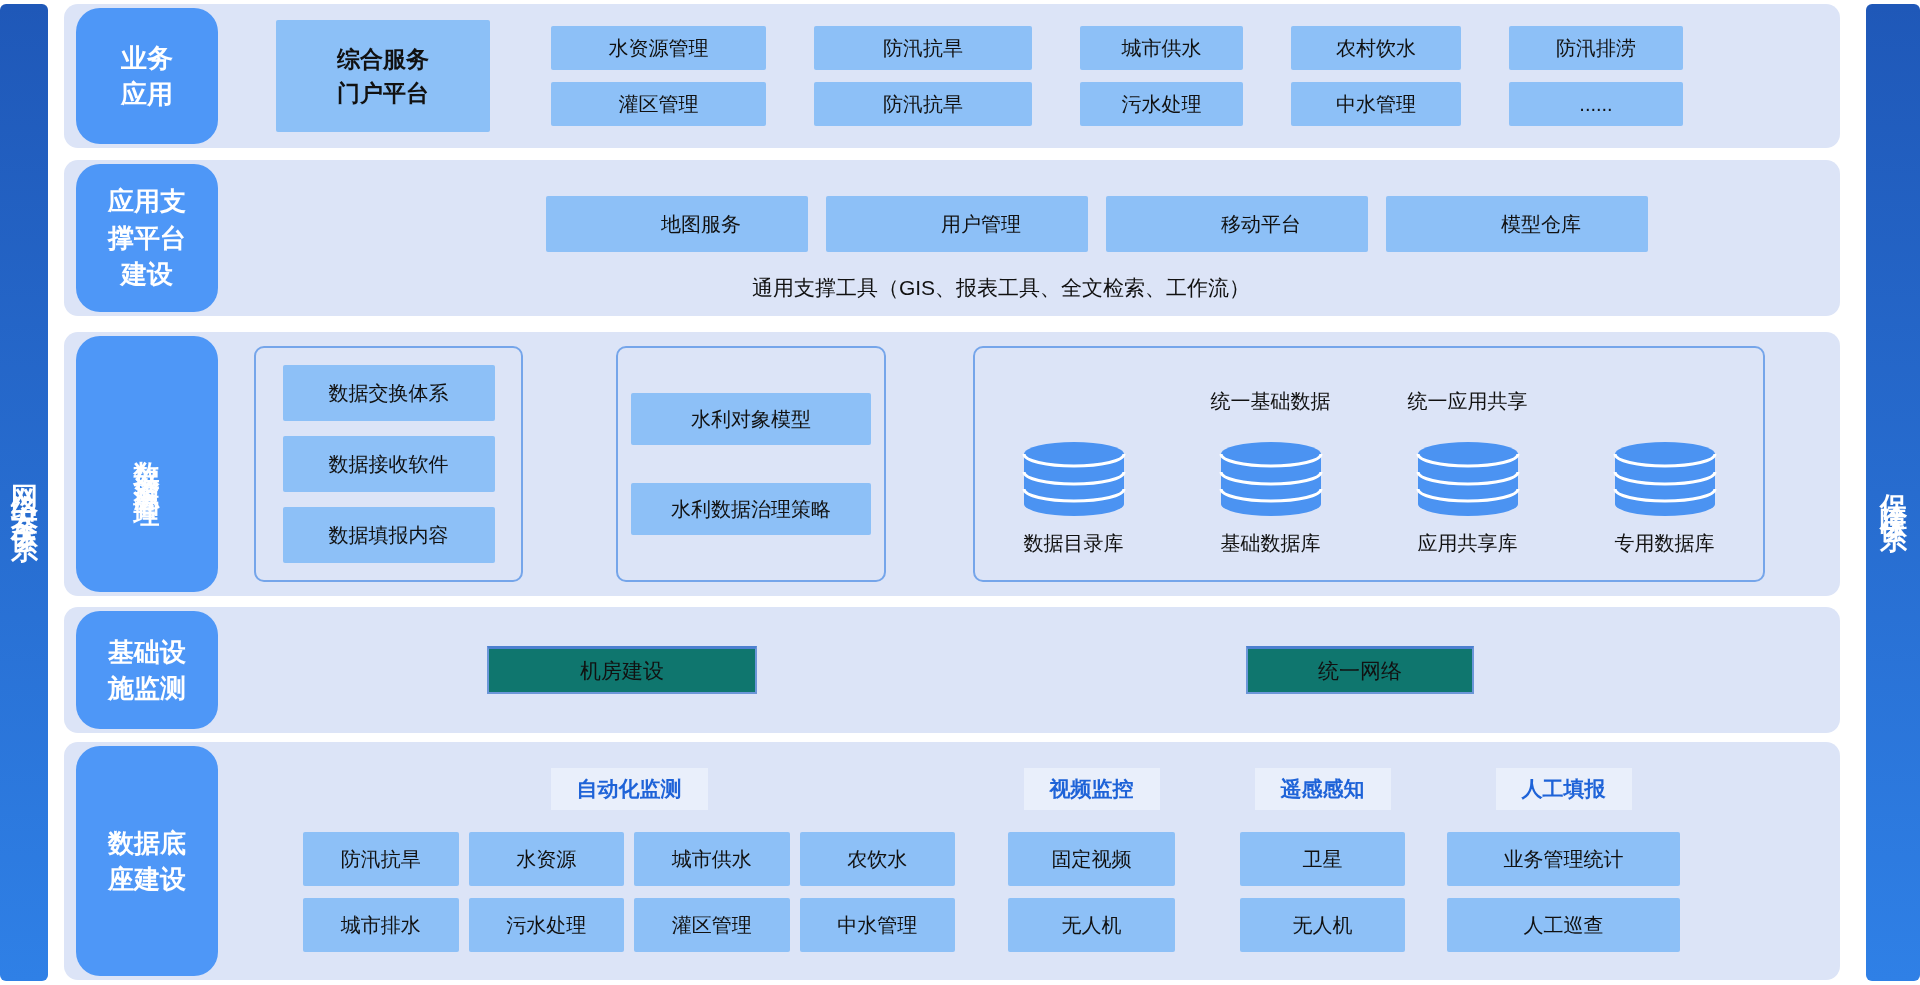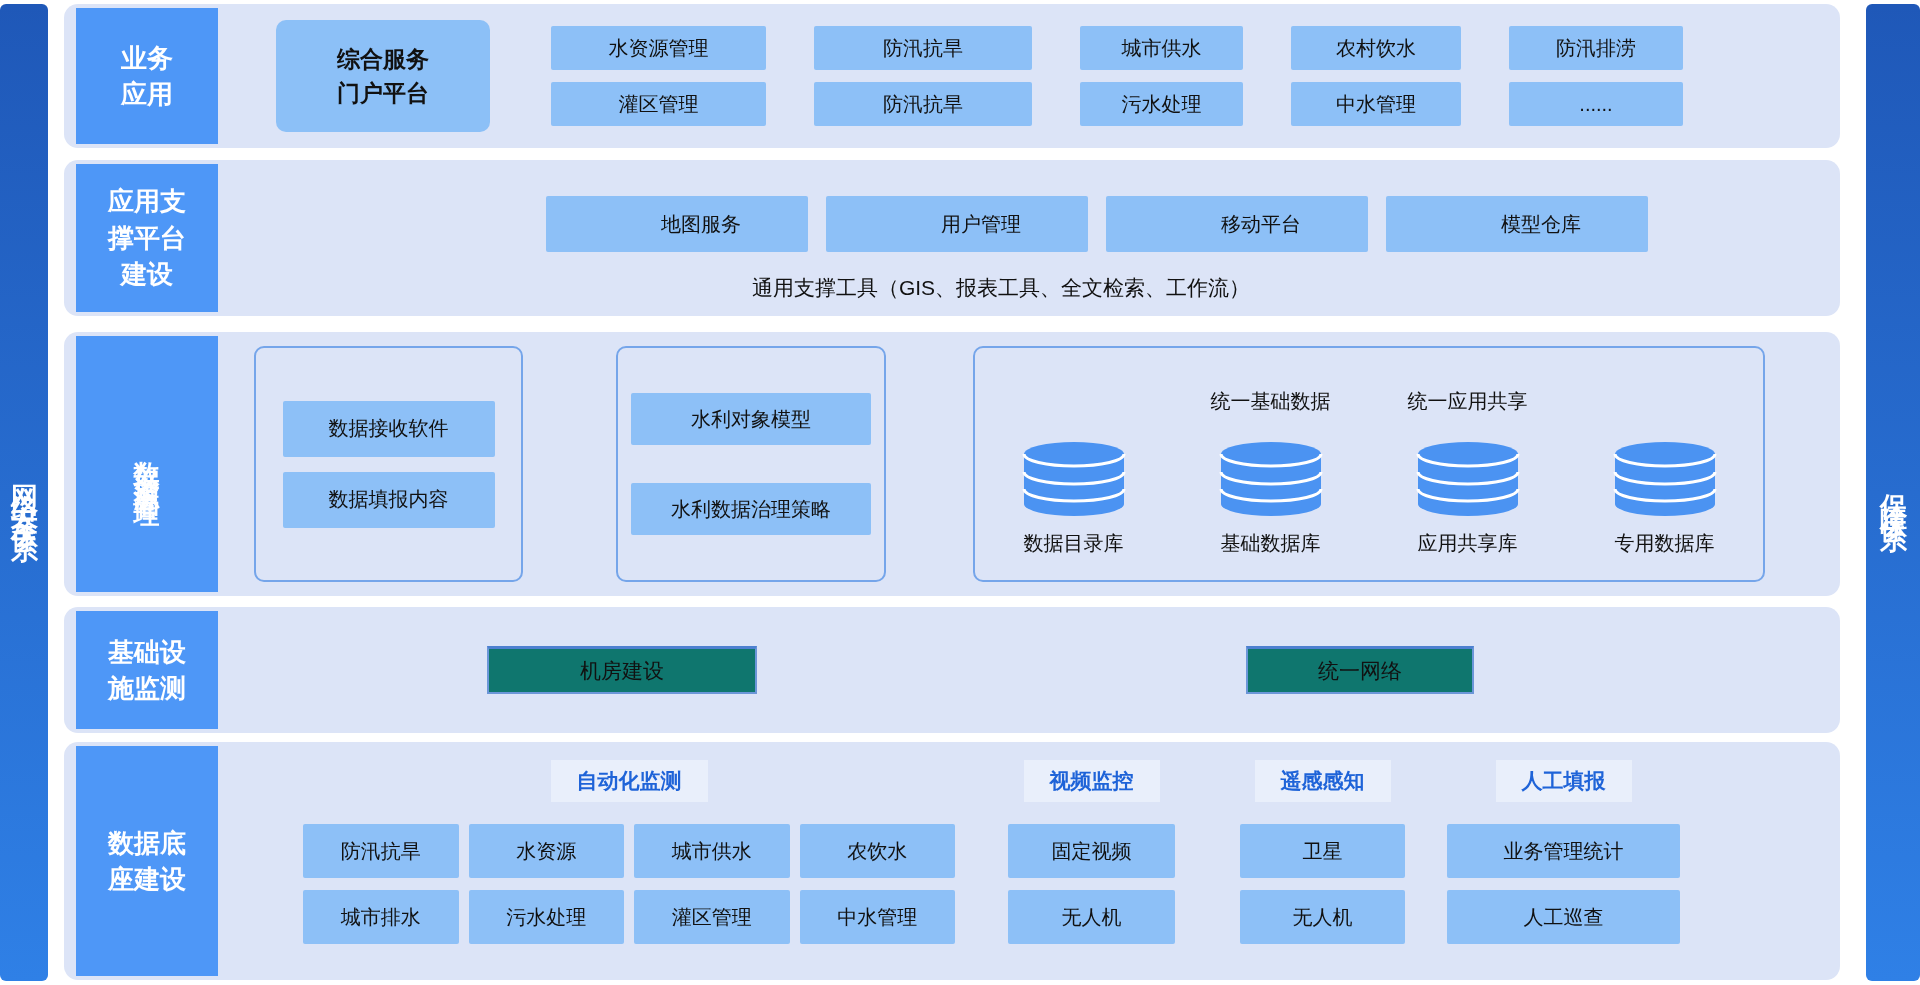--- a/index.html
+++ b/index.html
@@ -22,36 +22,36 @@
   
   .content{position:absolute;left:64px;top:4px;width:1776px;display:flex;flex-direction:column;}
   .panel{position:relative;background:#dce4f7;border-radius:14px;display:flex;flex:none;}
   .row1{height:144px;margin-bottom:12px;}
   .row2{height:156px;margin-bottom:16px;}
   .row3{height:264px;margin-bottom:11px;}
   .row4{height:126px;margin-bottom:9px;}
   .row5{height:238px;}
   
   .sec-label{
-    flex:none;width:142px;margin:4px 0 4px 12px;border-radius:0;background:#4e97f7;
+    flex:none;width:142px;margin:4px 0 4px 12px;border-radius:24px;background:#4e97f7;
     color:#fff;font-weight:bold;font-size:26px;line-height:1.4;text-align:center;
     display:flex;align-items:center;justify-content:center;white-space:pre-line;
   }
   .sec-label.vertical{
     white-space:normal;writing-mode:vertical-lr;text-orientation:upright;letter-spacing:8px;line-height:1;
   }
   
   .btn{
     background:#8dc0f7;color:#111;font-size:20px;border-radius:2px;
     display:flex;align-items:center;justify-content:center;text-align:center;
   }
   
   .r1-content{display:flex;align-items:center;}
   .portal{
-    flex:none;margin-left:58px;width:214px;height:112px;background:#8cc0f7;border-radius:10px;
+    flex:none;margin-left:58px;width:214px;height:112px;background:#8cc0f7;border-radius:2px;
     display:flex;align-items:center;justify-content:center;text-align:center;
     font-weight:bold;font-size:23px;line-height:1.5;white-space:pre-line;
   }
   .r1-grid{
     margin-left:61px;display:grid;grid-template-columns:215px 218px 163px 170px 174px;
     column-gap:48px;row-gap:12px;
   }
   .r1-grid .btn{height:44px;}
   
   .r2-content{display:flex;flex-direction:column;margin-left:328px;padding-top:36px;}
@@ -76,21 +76,21 @@
   
   .r4-content{display:flex;align-items:center;}
   .outline-box{
     flex:none;width:270px;height:48px;box-sizing:border-box;background:#0f766e;
     border:2px solid #6b96d8;border-top:3px solid #4d80d0;
     display:flex;align-items:center;justify-content:center;font-size:21px;
   }
   .outline-box.first{margin-left:269px;}
   .outline-box.second{margin-left:489px;width:228px;}
   
-  .r5-content{display:flex;padding-top:18px;align-items:flex-start;}
+  .r5-content{display:flex;padding-top:26px;align-items:flex-start;}
   .group{display:flex;flex-direction:column;align-items:center;flex:none;}
   .g1{margin-left:85px;width:652px;}
   .g2{margin-left:53px;width:167px;}
   .g3{margin-left:65px;width:165px;}
   .g4{margin-left:42px;width:233px;}
   .chip{
     height:42px;padding:0 26px;background:#e9effb;color:#1e63d8;font-weight:bold;font-size:21px;
     display:flex;align-items:center;justify-content:center;margin-bottom:10px;
   }
   .g-row{display:flex;gap:10px;margin-top:12px;width:100%;}
@@ -144,20 +144,21 @@
           <div class="btn">模型仓库</div>
         </div>
         <div class="r2-line">通用支撑工具（GIS、报表工具、全文检索、工作流）</div>
       </div>
     </section>
 
     <section class="panel row3">
       <div class="sec-label vertical">数据资源管理</div>
       <div class="r3-content">
         <div class="gbox gbox-a">
+          <div class="btn">数据交换体系</div>
           <div class="btn">数据接收软件</div>
           <div class="btn">数据填报内容</div>
         </div>
         <div class="gbox gbox-b">
           <div class="btn">水利对象模型</div>
           <div class="btn">水利数据治理策略</div>
         </div>
         <div class="gbox gbox-c">
           <div class="c-head"></div>
           <div class="c-head">统一基础数据</div>

